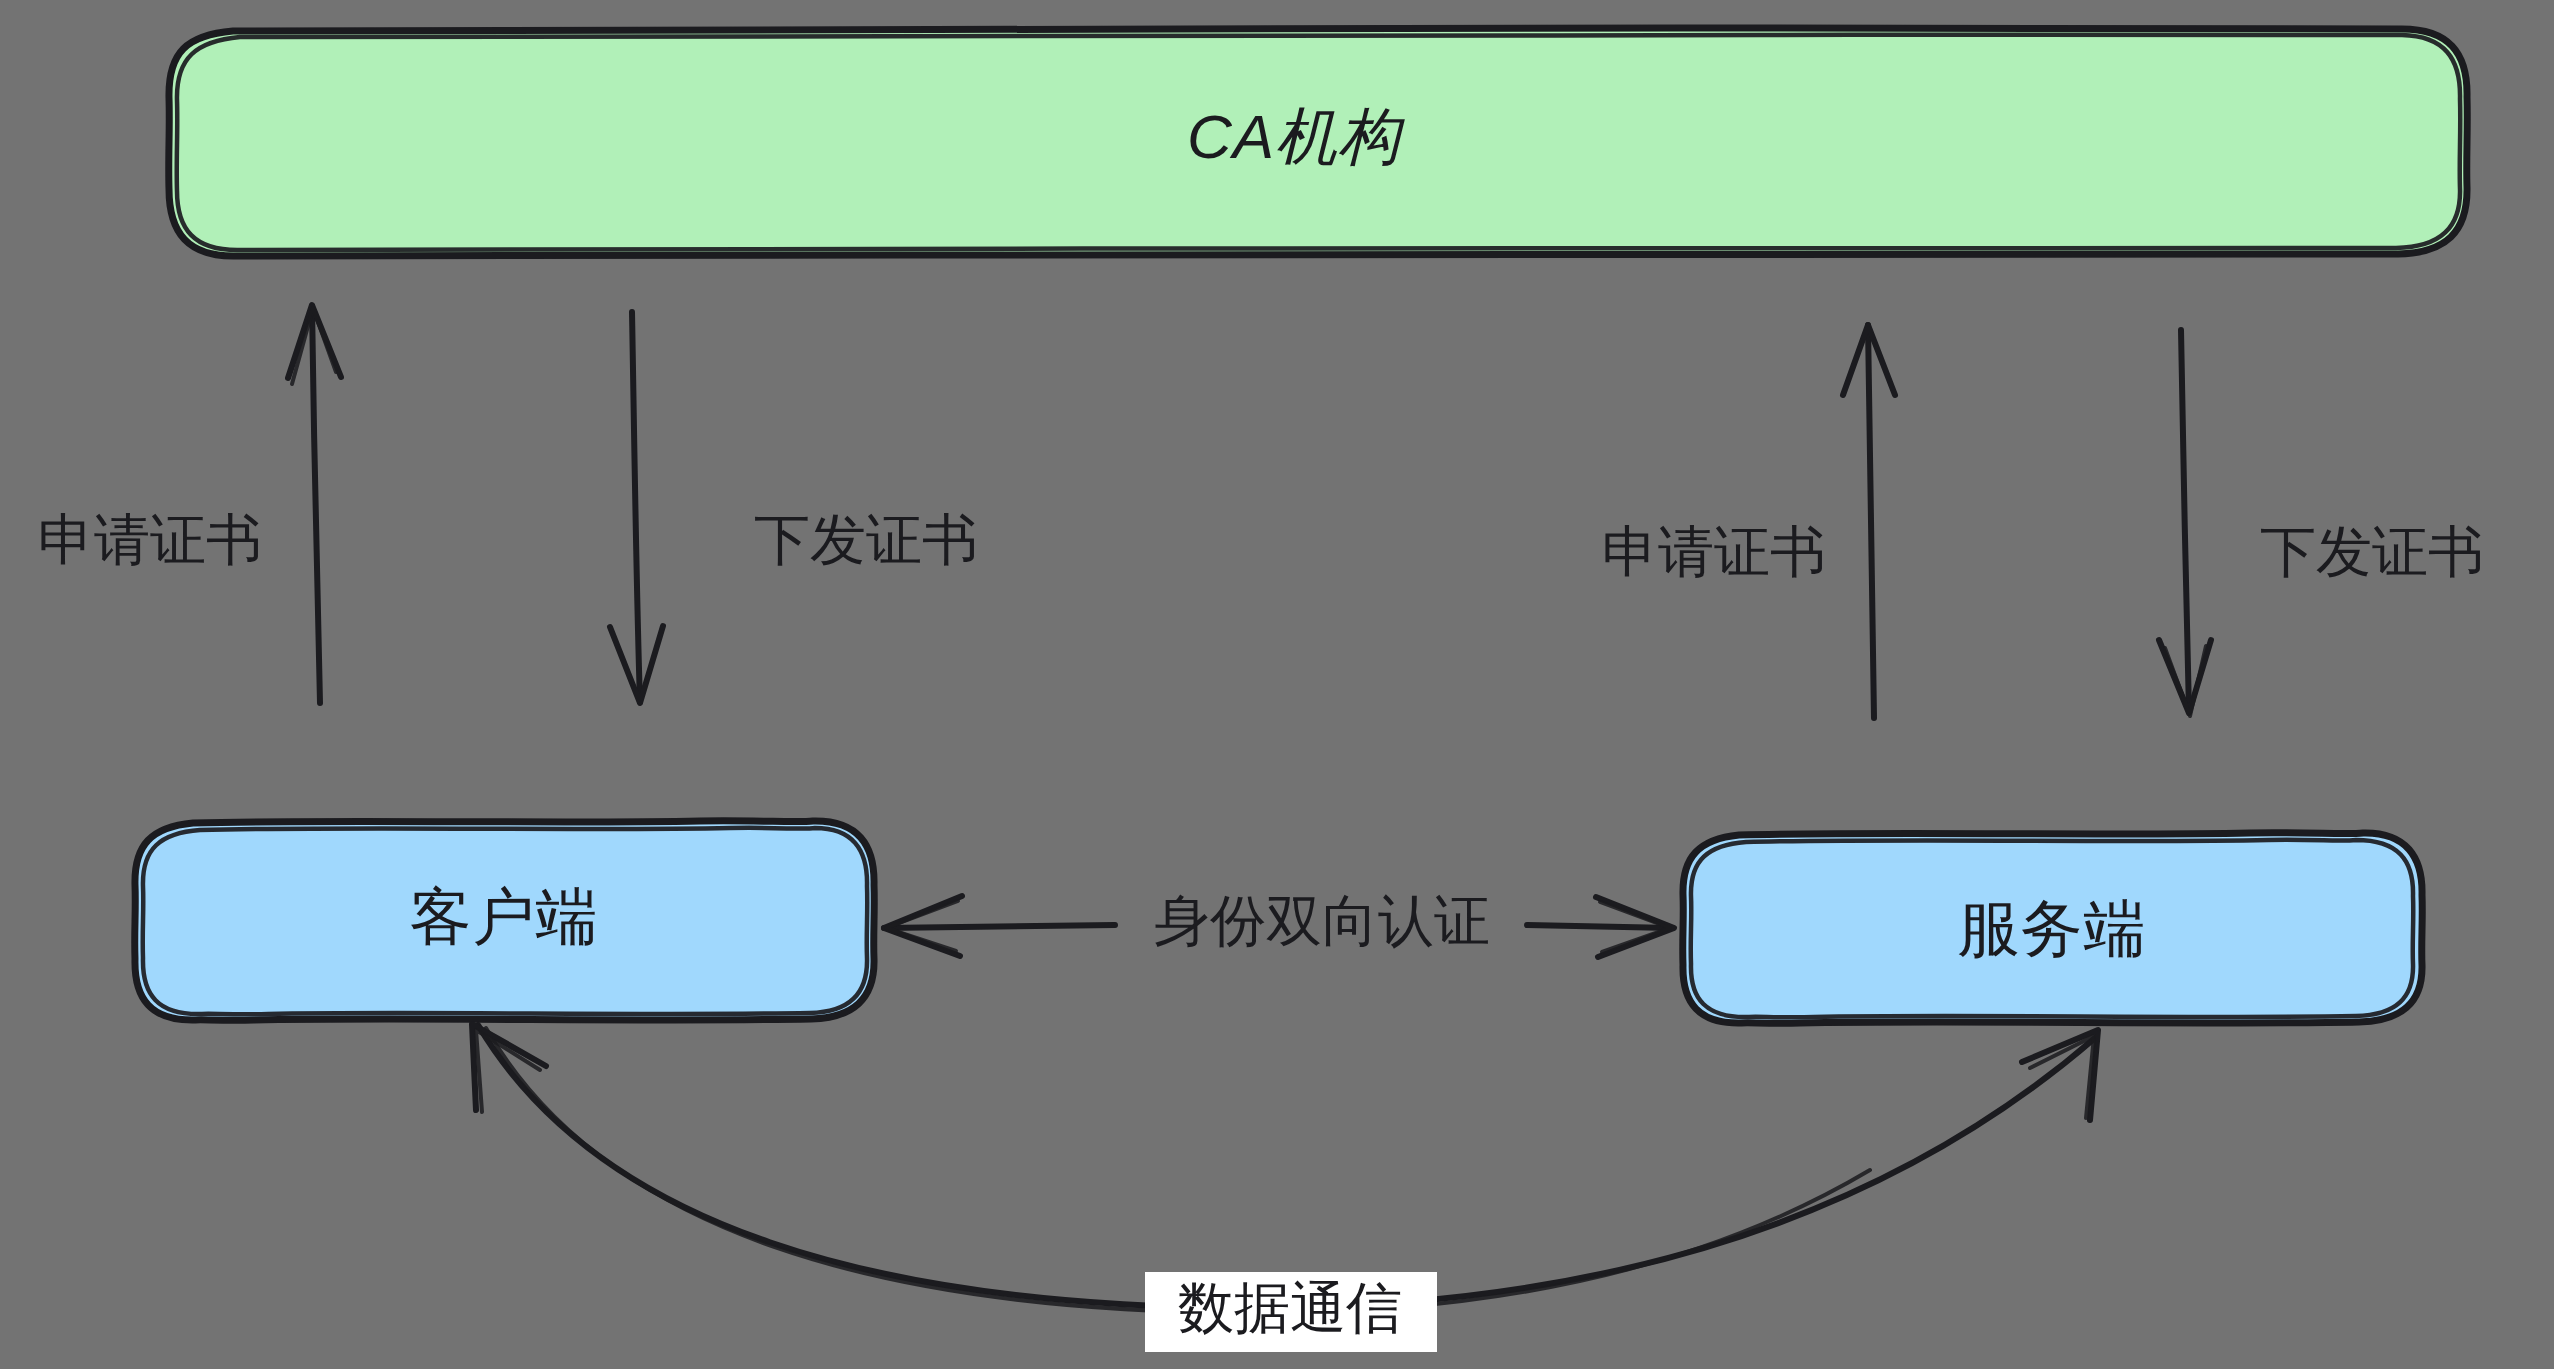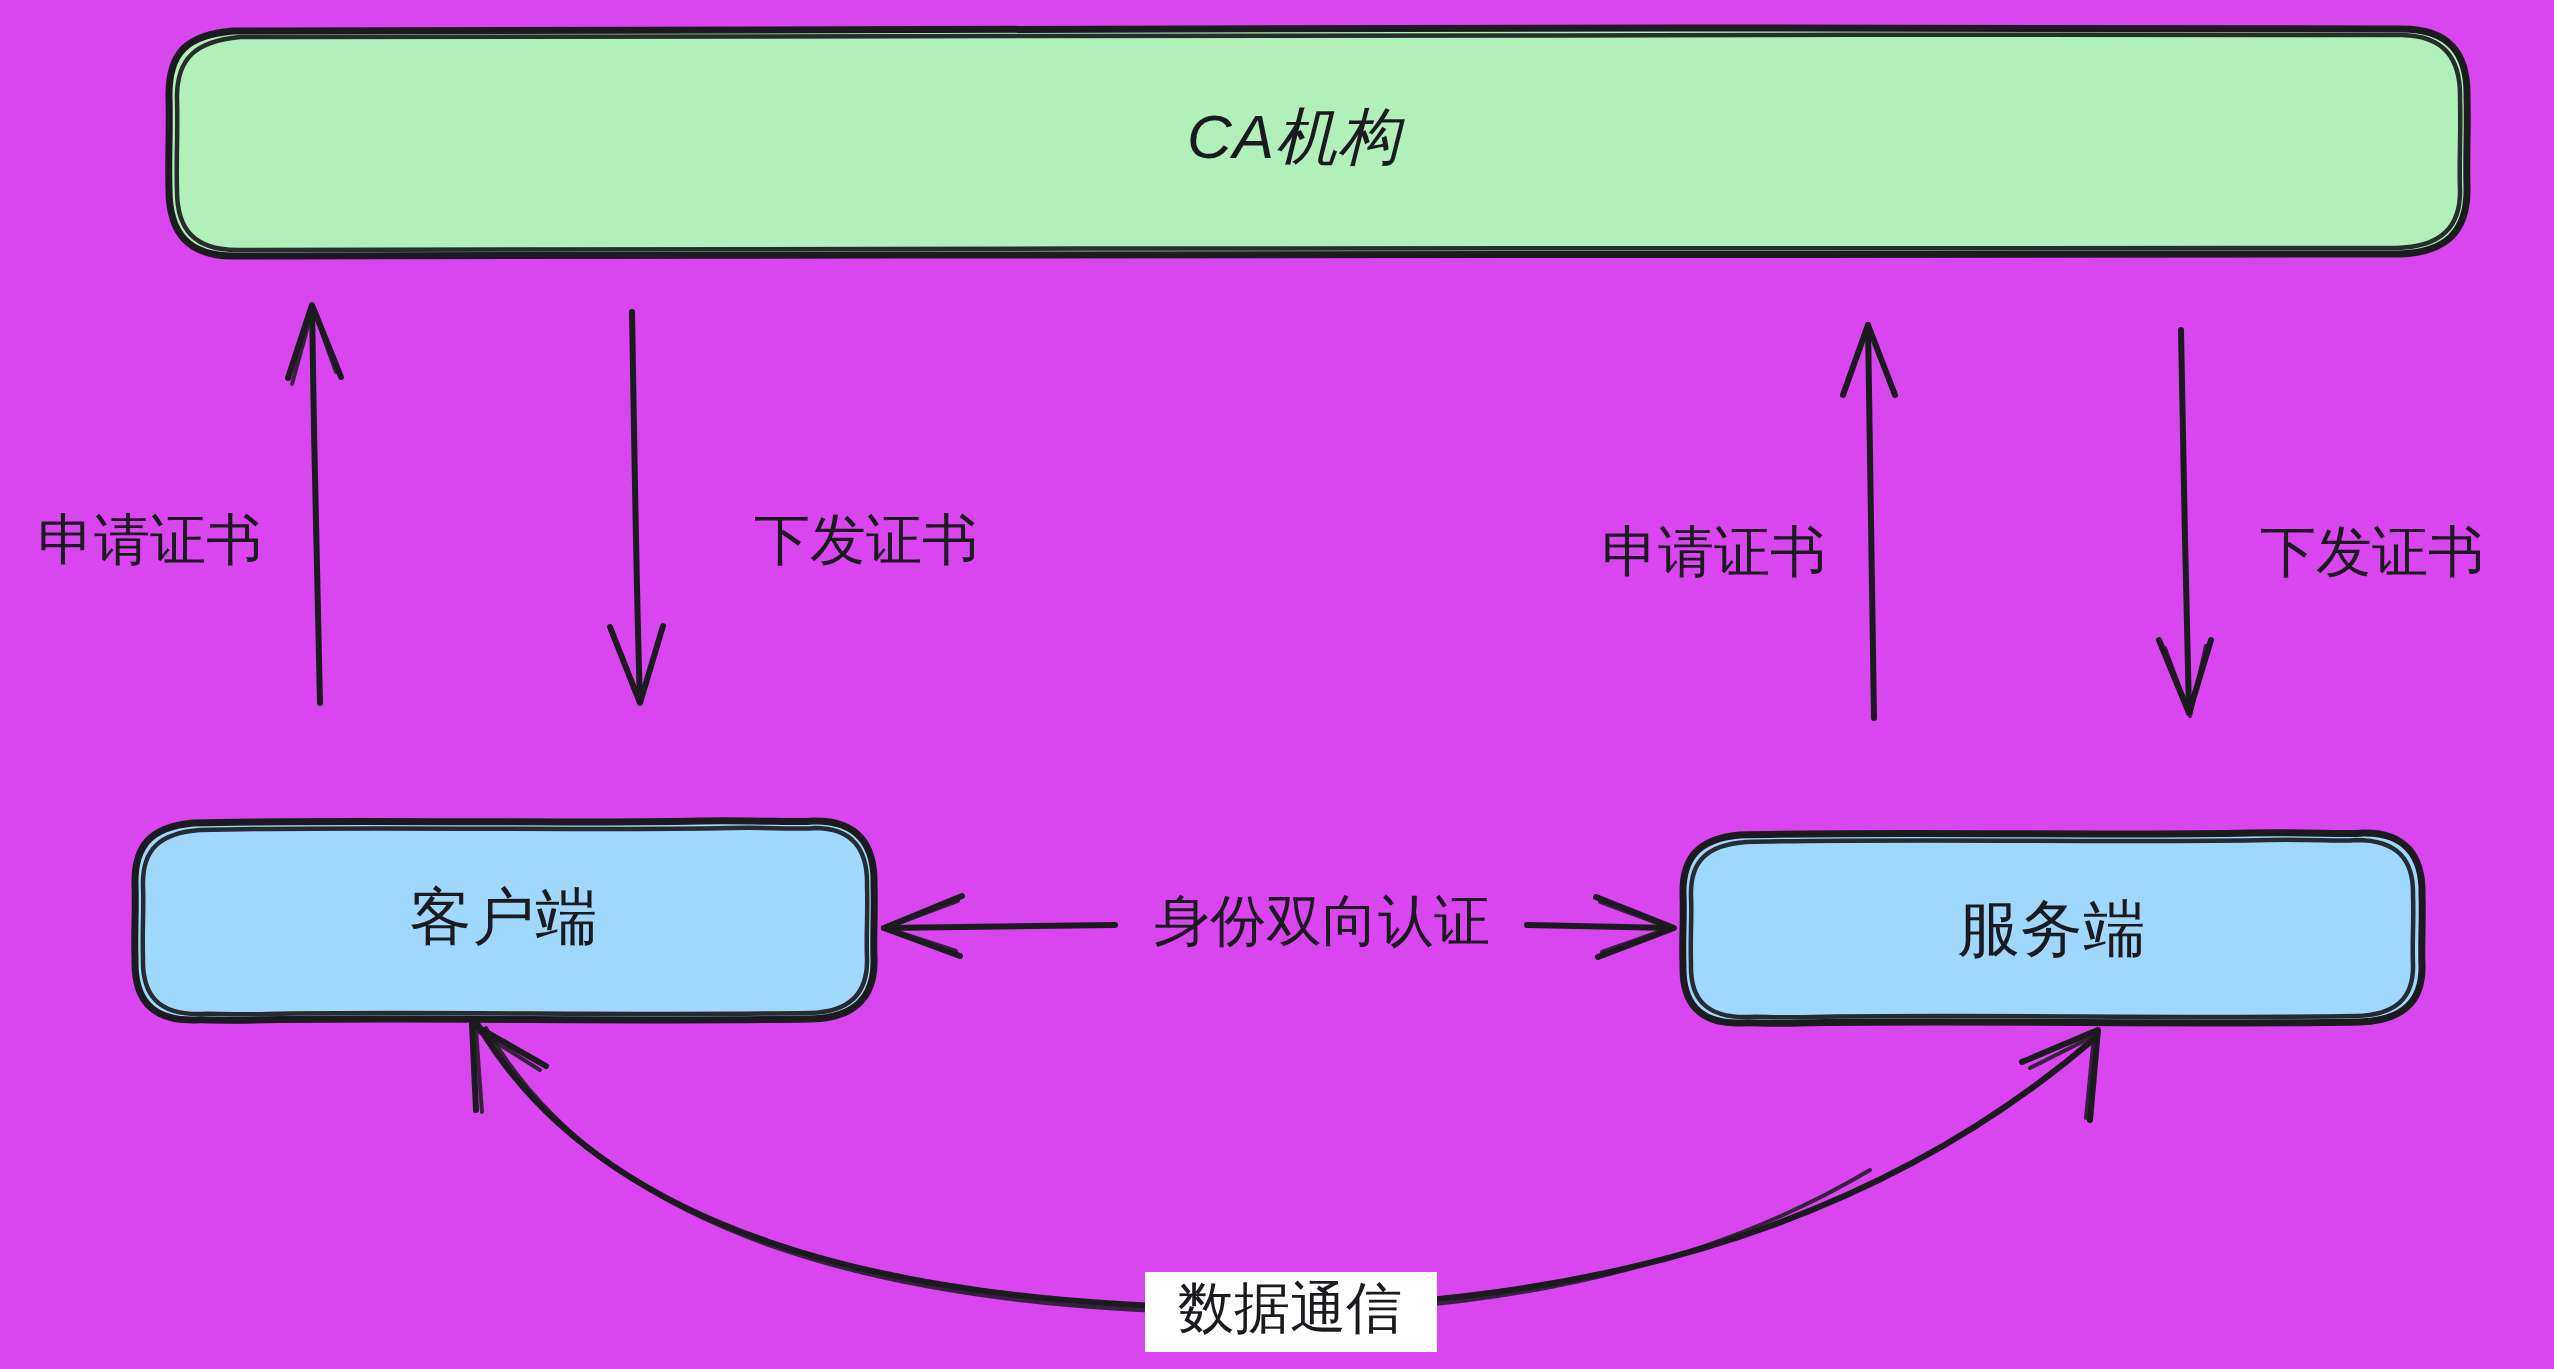--- a/index.html
+++ b/index.html
@@ -11,21 +11,21 @@
   body {
     width: 2554px;
     height: 1369px;
     overflow: hidden;
     font-family: "Liberation Sans", "DejaVu Sans", sans-serif;
   }
   #diagram-root {
     position: relative;
     width: 2554px;
     height: 1369px;
-    background: #d946ef;
+    background: #737373;
   }
   svg.canvas {
     display: block;
     width: 2554px;
     height: 1369px;
   }
   .node-label {
     font-family: "Liberation Sans", "DejaVu Sans", sans-serif;
     font-size: 62px;
     font-weight: 400;

